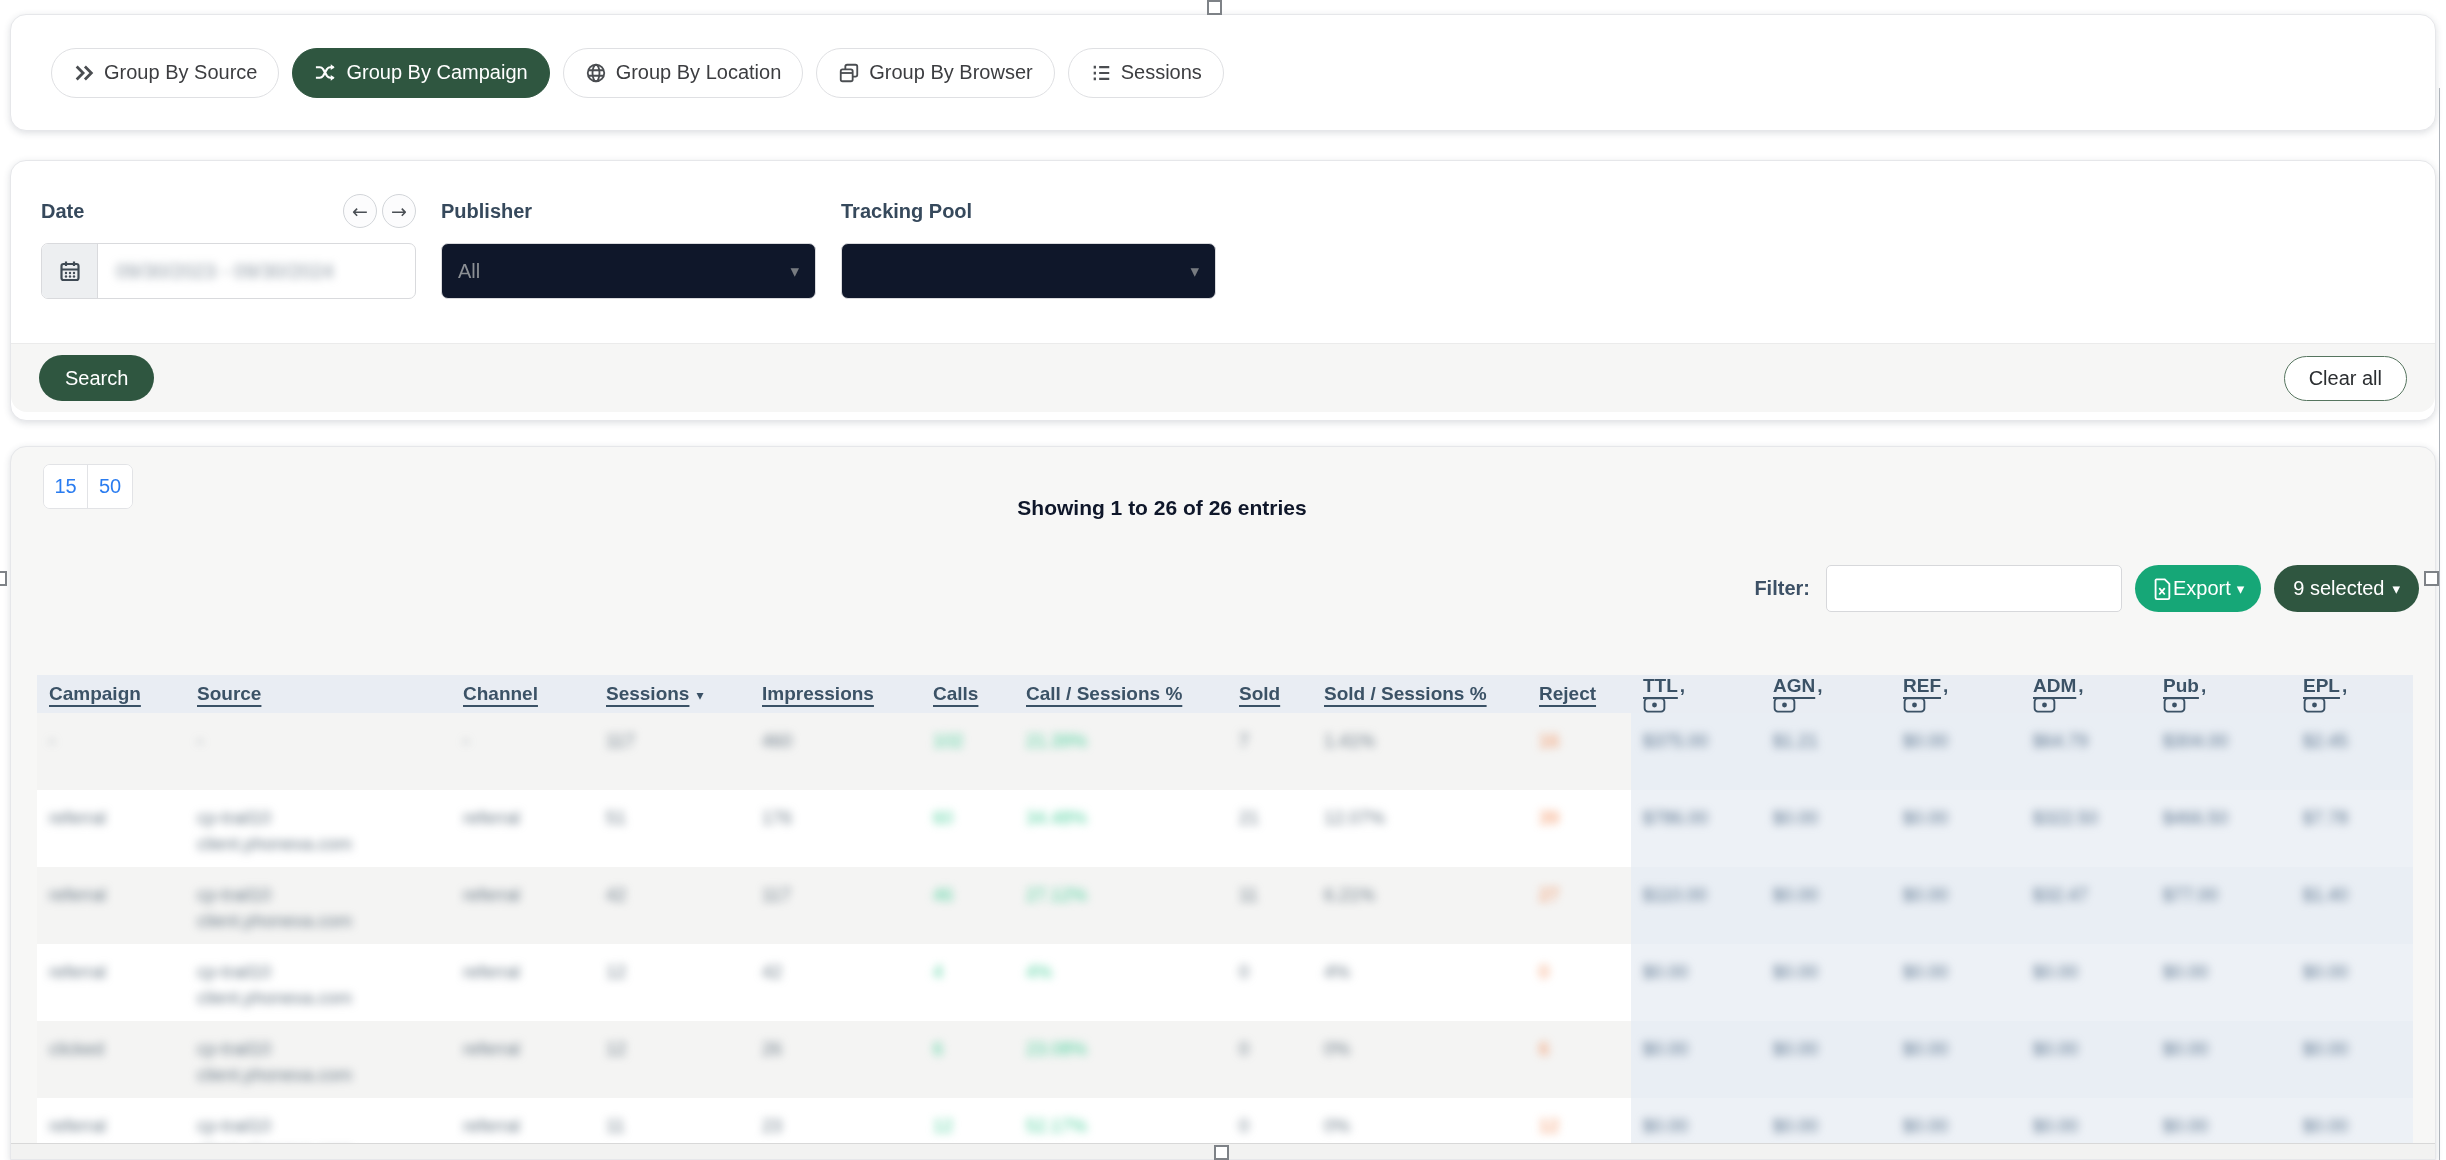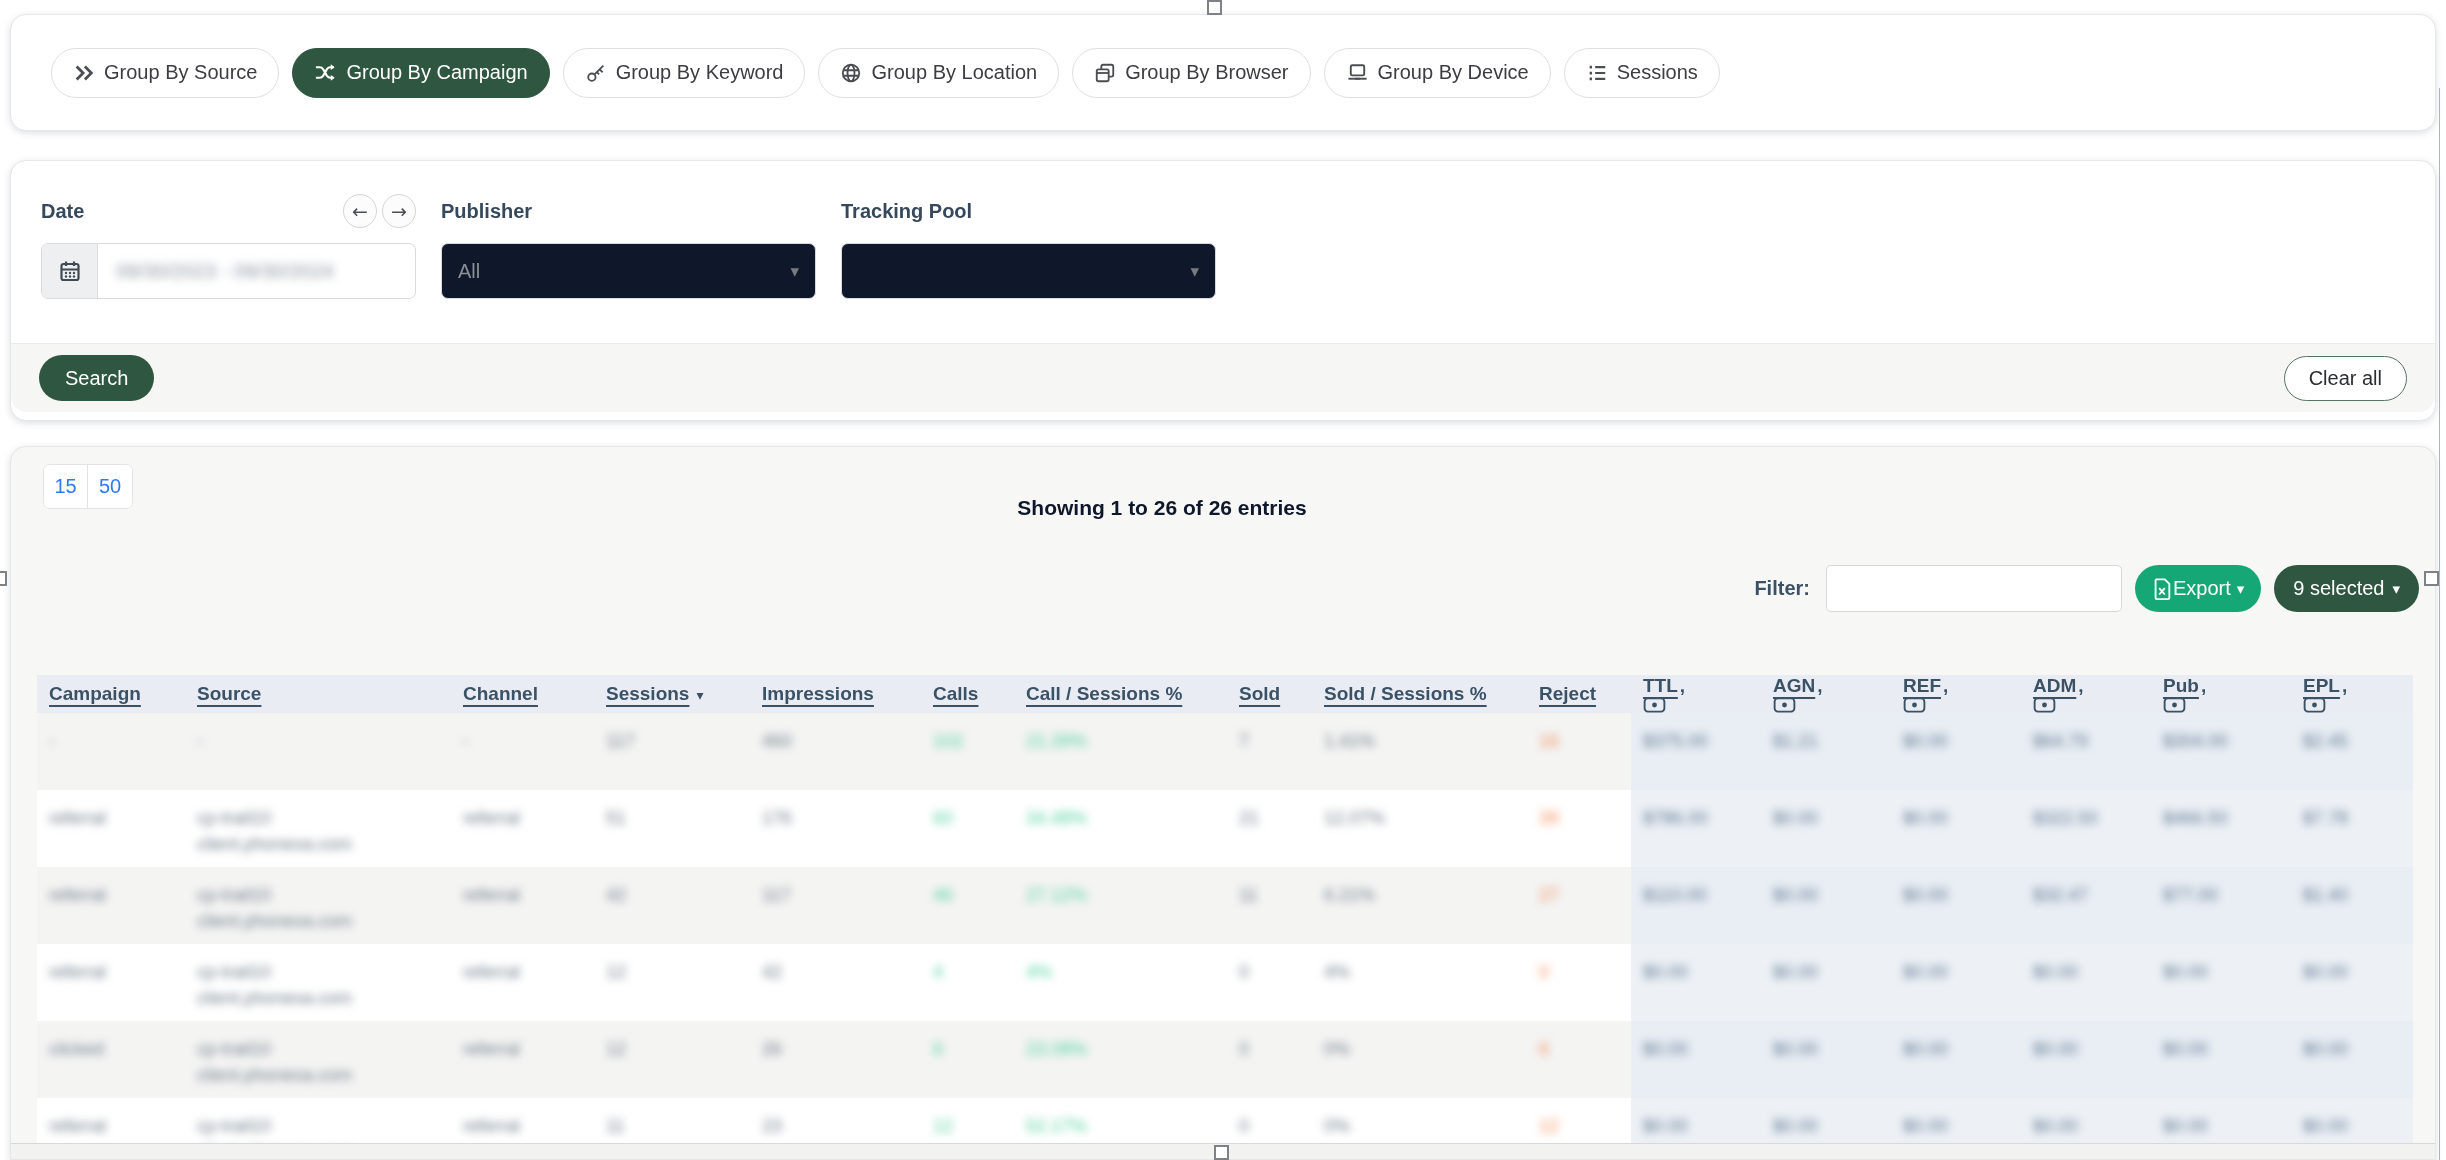--- a/index.html
+++ b/index.html
@@ -130,60 +130,39 @@
           <path d="M2 17.5h4c1.6 0 2.6-.8 3.5-2l4-7c.9-1.2 1.9-2 3.5-2h3.5"></path>
           <path d="M17.5 3.5l4 3-4 3z" fill="currentColor" stroke="none"></path>
           <path d="M17.5 14.5l4 3-4 3z" fill="currentColor" stroke="none"></path>
         </svg>
       </span>
     <span>Group By Campaign</span>
   </button>
   <button class="chip">
     <span class="icon">
         <svg width="22" height="22" viewBox="0 0 24 24" fill="none" stroke="currentColor" stroke-width="2">
-          <circle cx="7.5" cy="16.5" r="4"></circle>
-          <path d="M10.5 13.5L20 4"></path>
-          <path d="M16 8l3.2 3.2"></path>
-          <path d="M13 11l2.4 2.4"></path>
-        </svg>
-      </span>
-    <span>Group By Keyword</span>
-  </button>
-  <button class="chip">
-    <span class="icon">
-        <svg width="22" height="22" viewBox="0 0 24 24" fill="none" stroke="currentColor" stroke-width="2">
           <circle cx="12" cy="12" r="9"></circle>
           <ellipse cx="12" cy="12" rx="3.8" ry="9"></ellipse>
           <path d="M3.6 9h16.8M3.6 15h16.8"></path>
         </svg>
       </span>
     <span>Group By Location</span>
   </button>
   <button class="chip">
     <span class="icon">
         <svg width="22" height="22" viewBox="0 0 24 24" fill="none" stroke="currentColor" stroke-width="2">
           <rect x="8" y="3" width="13" height="13" rx="2"></rect>
           <rect x="3" y="8" width="13" height="13" rx="2" fill="#fff"></rect>
           <path d="M3 12h13"></path>
         </svg>
       </span>
     <span>Group By Browser</span>
   </button>
   <button class="chip">
     <span class="icon">
-        <svg width="23" height="23" viewBox="0 0 24 24" fill="none" stroke="currentColor" stroke-width="2">
-          <rect x="5" y="4.5" width="14" height="10.5" rx="1.5"></rect>
-          <path d="M2.5 18.5h19"></path>
-          <path d="M9.5 18.5h5"></path>
-        </svg>
-      </span>
-    <span>Group By Device</span>
-  </button>
-  <button class="chip">
-    <span class="icon">
         <svg width="22" height="22" viewBox="0 0 24 24" fill="none" stroke="currentColor" stroke-width="2.4">
           <path d="M4 5.5h2.5M4 12h2.5M4 18.5h2.5" stroke-width="3"></path>
           <path d="M10 5.5h11M10 12h11M10 18.5h11"></path>
         </svg>
       </span>
     <span>Sessions</span>
   </button>
 </section>
 
 <section class="card filter-card">

